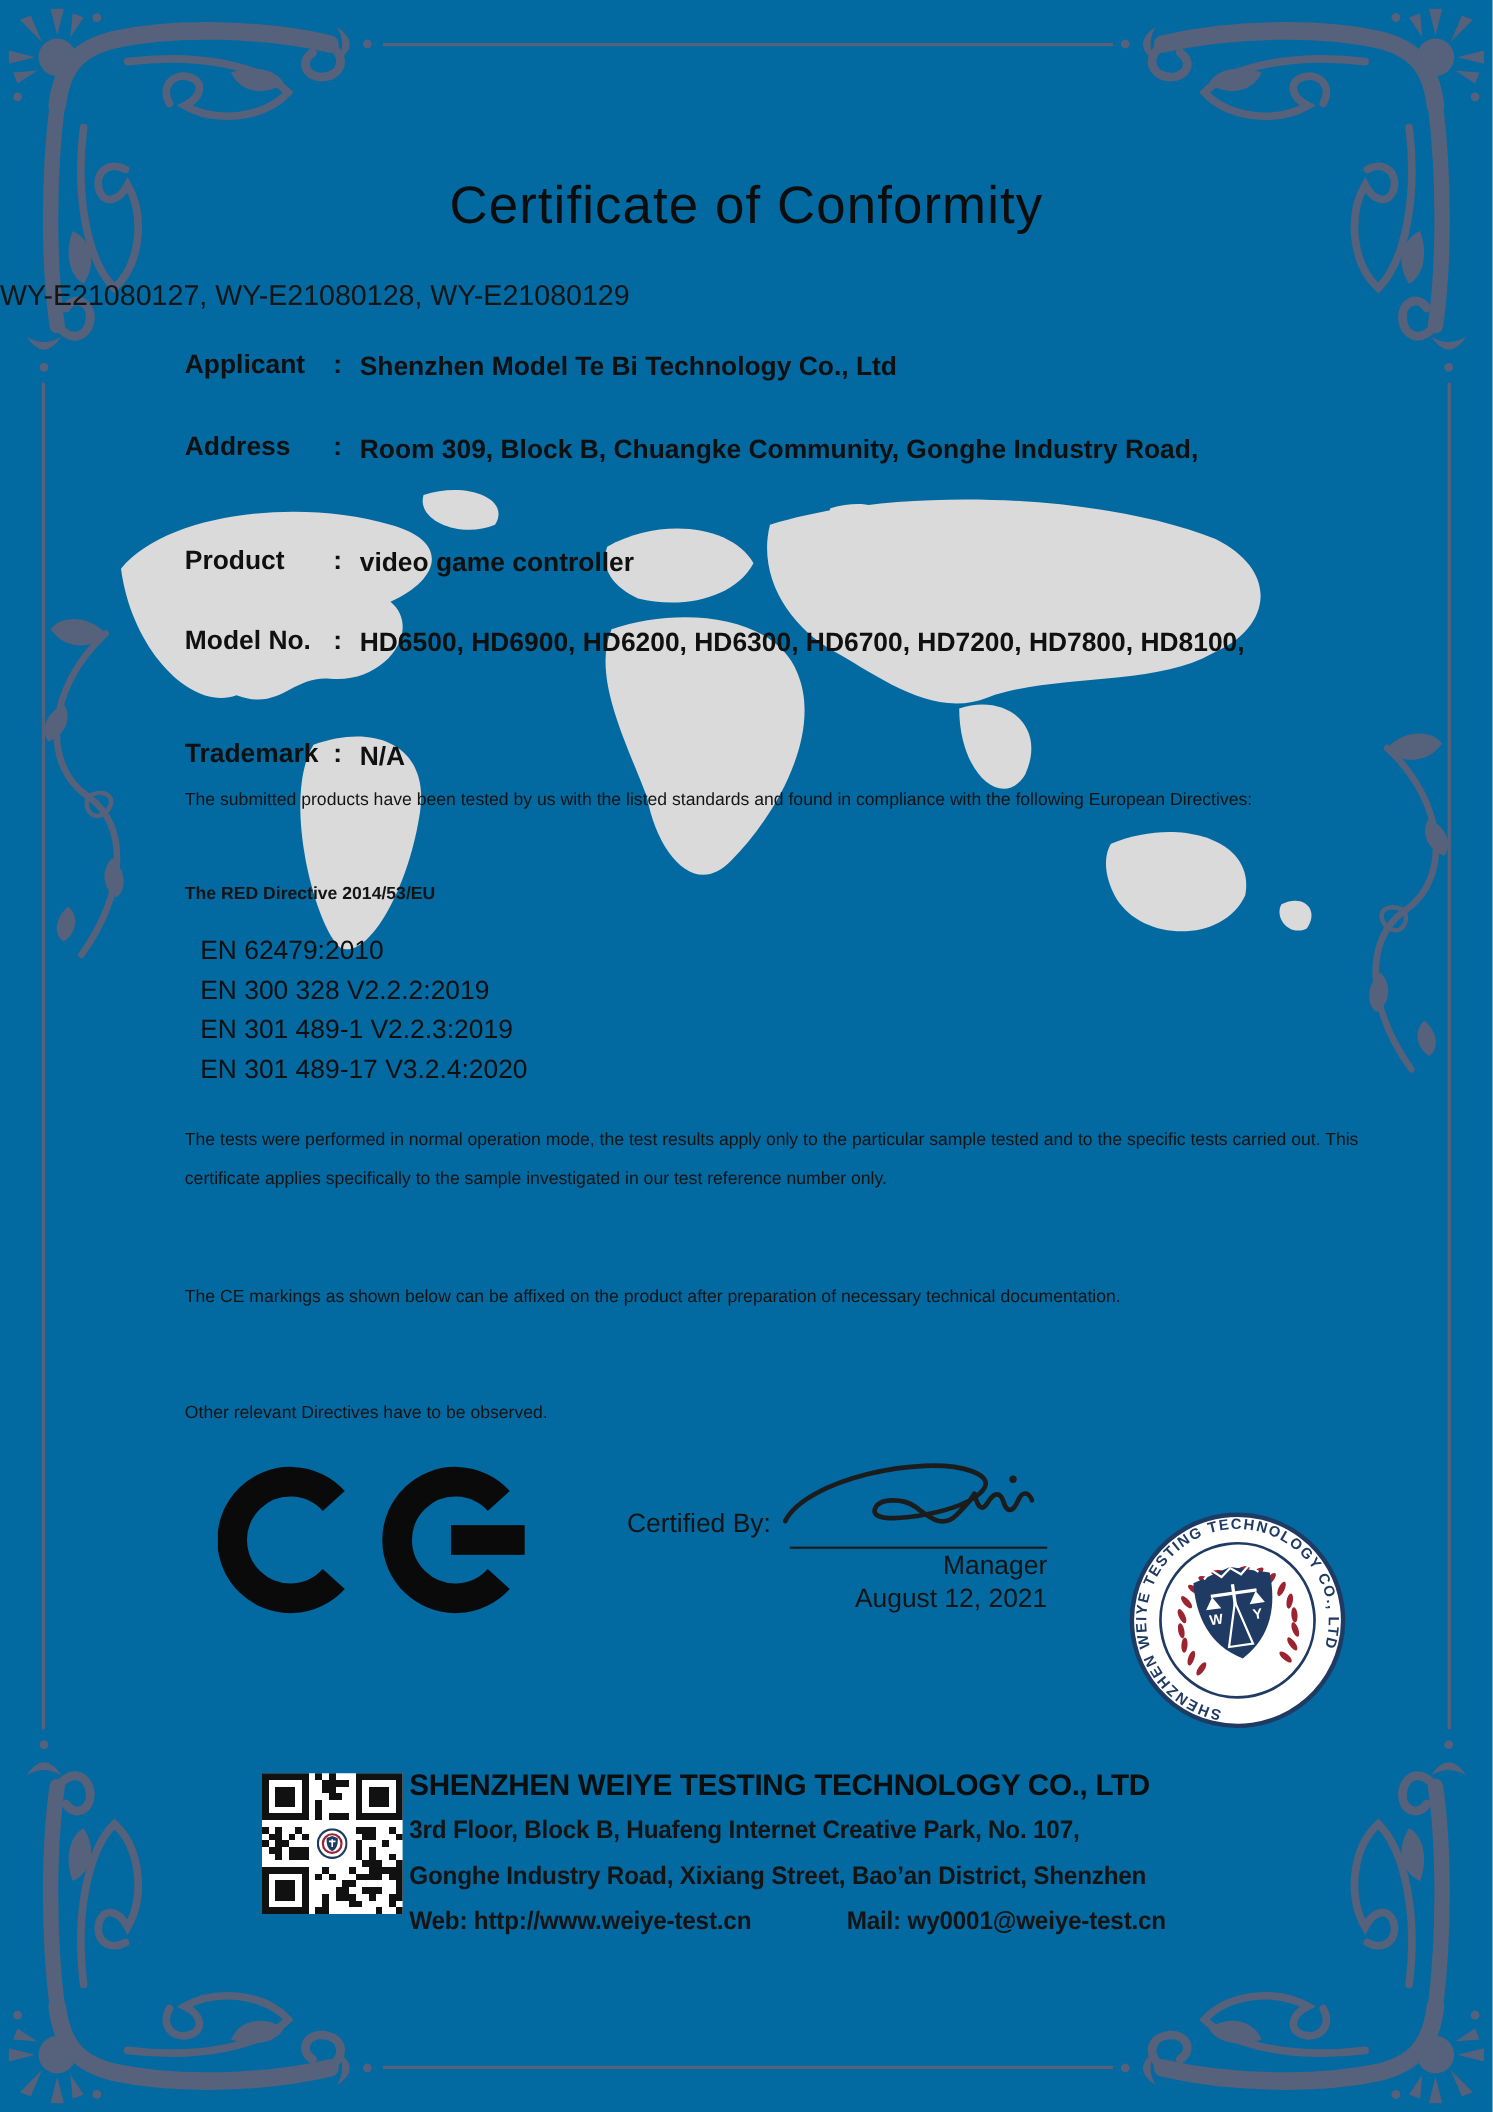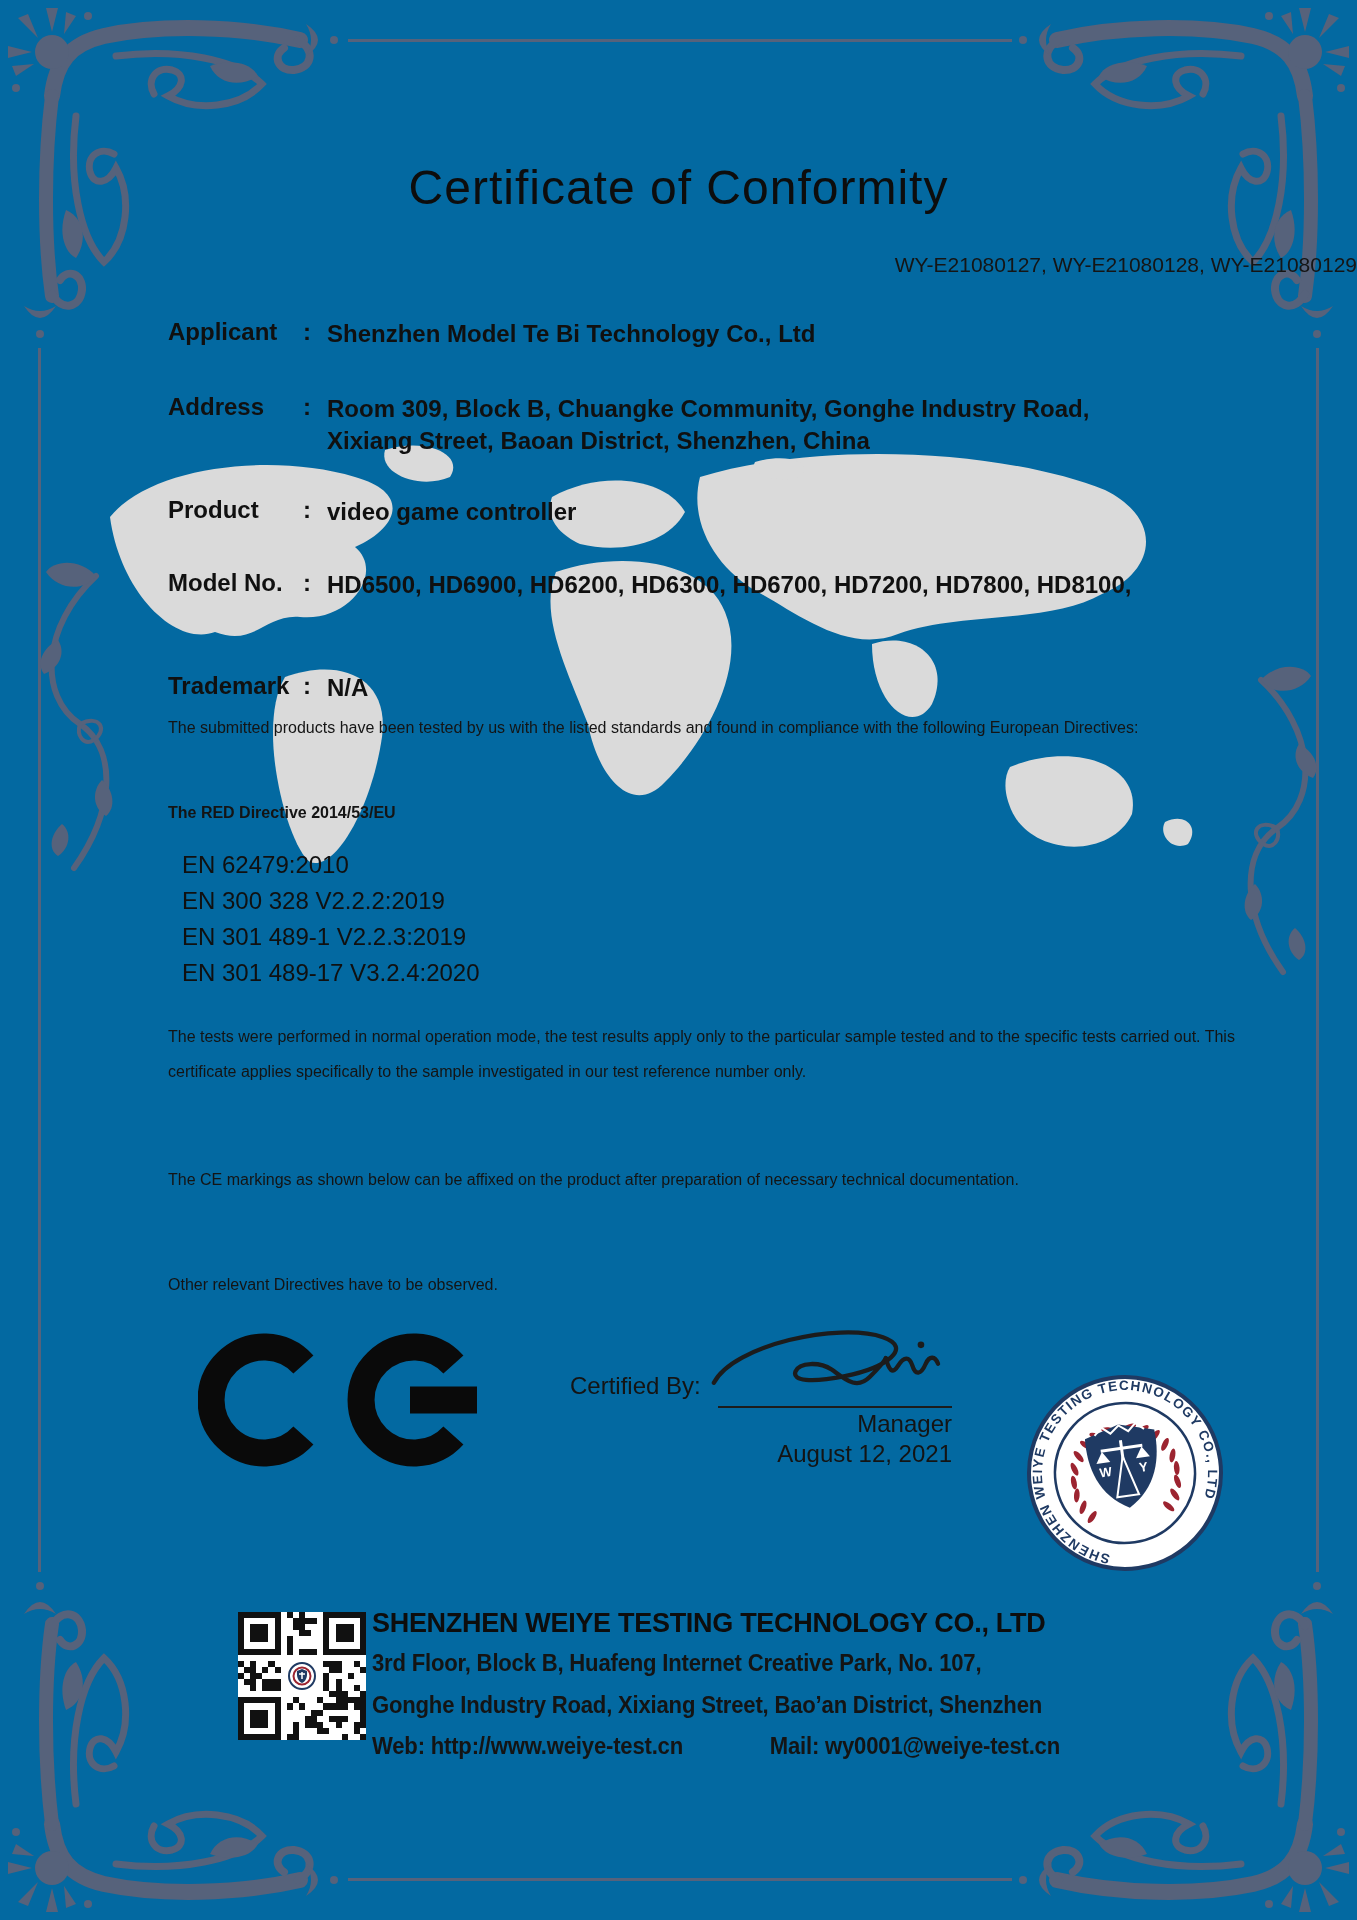--- a/index.html
+++ b/index.html
@@ -13,21 +13,21 @@
   .corner.br{transform:scale(-1,-1);}
   .edge-line{position:absolute;background:#56627b;z-index:2;}
   .midfloral{position:absolute;width:120px;height:340px;z-index:2;}
   .midfloral.right{transform:scaleX(-1);}
   
   .worldmap{position:absolute;left:0;top:432px;width:1357px;height:580px;z-index:1;}
   
   .content{position:absolute;inset:0;z-index:3;}
   .title{position:absolute;left:0;right:0;top:160px;text-align:center;
          font-size:48px;letter-spacing:1px;color:#0d0d0d;}
-  .certnos{position:absolute;left:0;right:0;top:253px;text-align:right;font-size:21px;color:#151515;}
+  .certnos{position:absolute;left:0;right:0;top:253px;text-align:left;font-size:26px;color:#151515;}
   .frow{position:absolute;left:168px;width:1110px;font-size:24px;font-weight:bold;color:#101010;}
   .flabel{position:absolute;left:0;top:0;}
   .fcolon{position:absolute;left:135px;top:0;}
   .fvalue{position:absolute;left:159px;top:0;width:940px;line-height:32px;}
   .para{position:absolute;left:168px;width:1090px;font-size:16px;line-height:35px;color:#141414;}
   .bold{font-weight:bold;}
   .standards{position:absolute;left:182px;font-size:24px;font-weight:normal;line-height:36px;color:#101010;}
   .certline{position:absolute;left:718px;top:1406px;width:234px;height:2px;background:#1c1c1c;}
   .certifiedby{position:absolute;left:570px;top:1372px;font-size:24px;color:#141414;}
   .signblock{position:absolute;left:718px;width:234px;text-align:right;font-size:24px;color:#141414;}
@@ -162,21 +162,20 @@
       <div class="fvalue">
         <div>Shenzhen Model Te Bi Technology Co., Ltd</div>
       </div>
     </div>
 
     <div class="frow" style="top:393px">
       <span class="flabel">Address</span>
       <span class="fcolon">:</span>
       <div class="fvalue">
         <div>Room 309, Block B, Chuangke Community, Gonghe Industry Road,</div>
-        <div>Xixiang Street, Baoan District, Shenzhen, China</div>
       </div>
     </div>
 
     <div class="frow" style="top:496px">
       <span class="flabel">Product</span>
       <span class="fcolon">:</span>
       <div class="fvalue">
         <div>video game controller</div>
       </div>
     </div>

